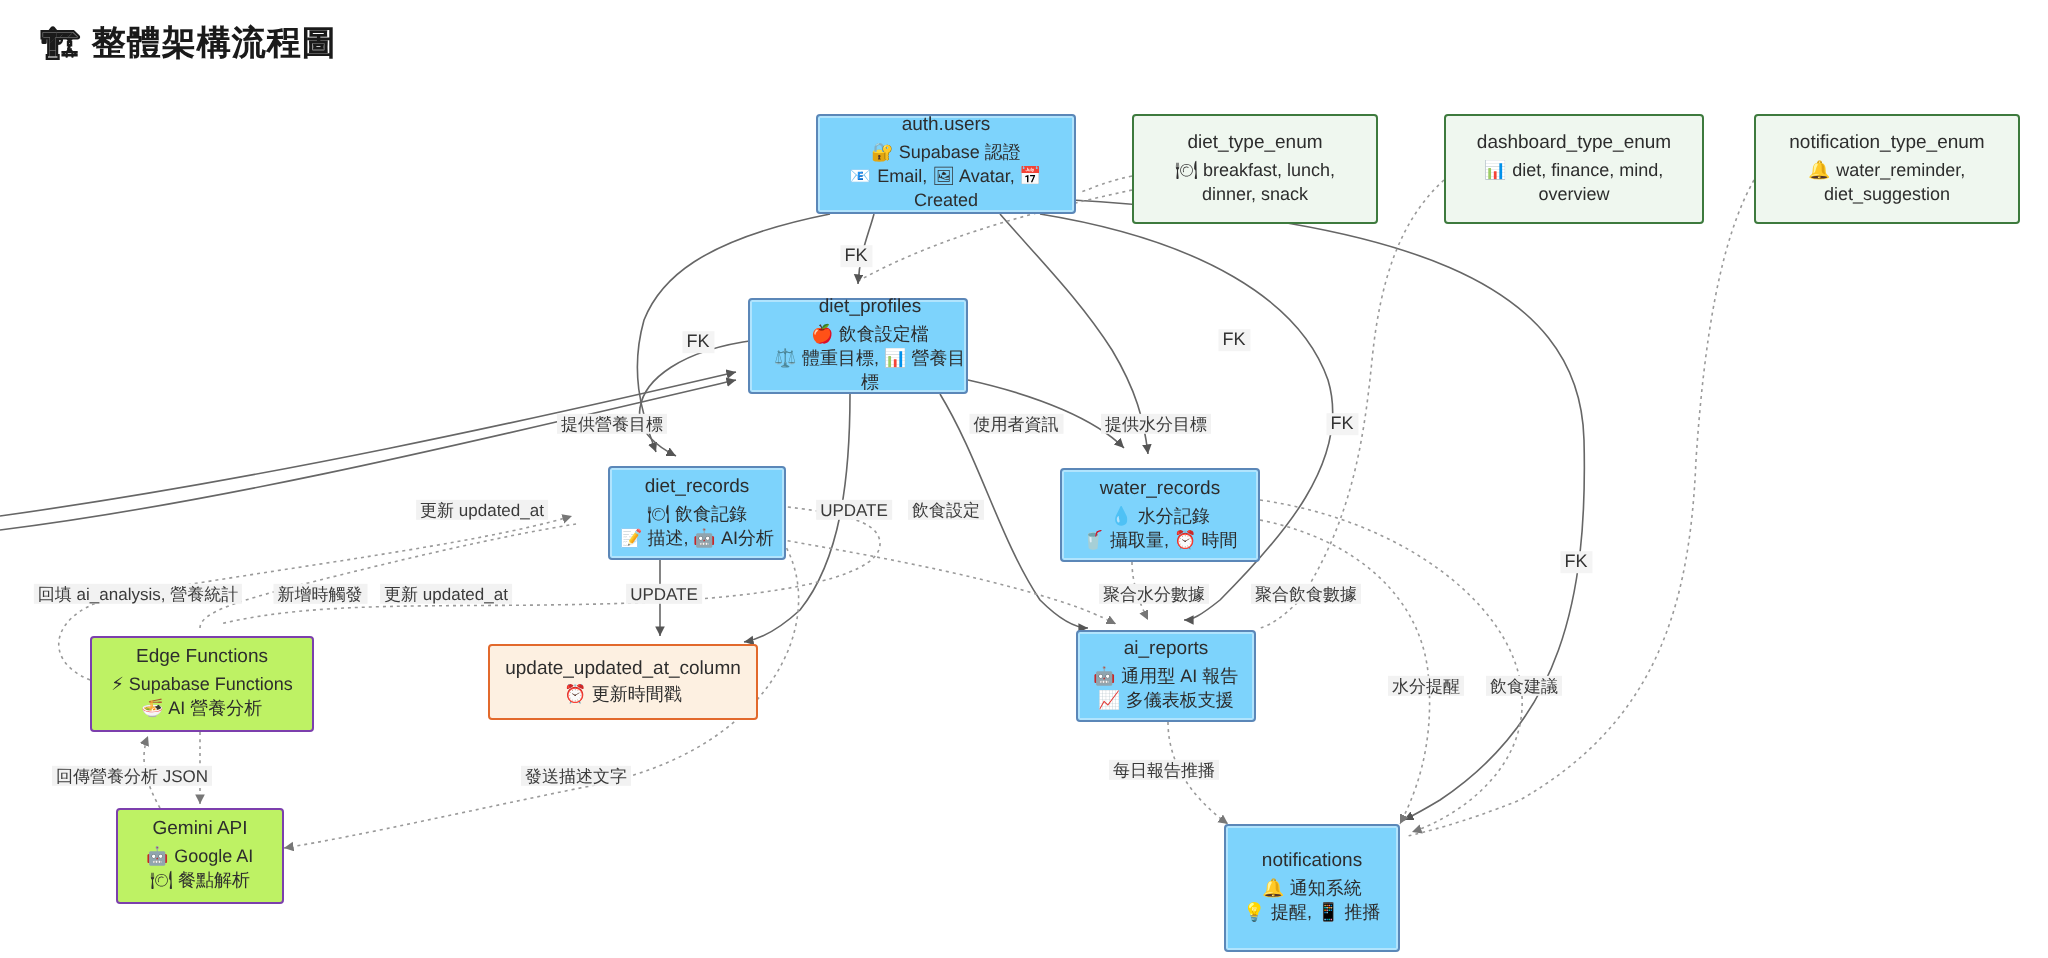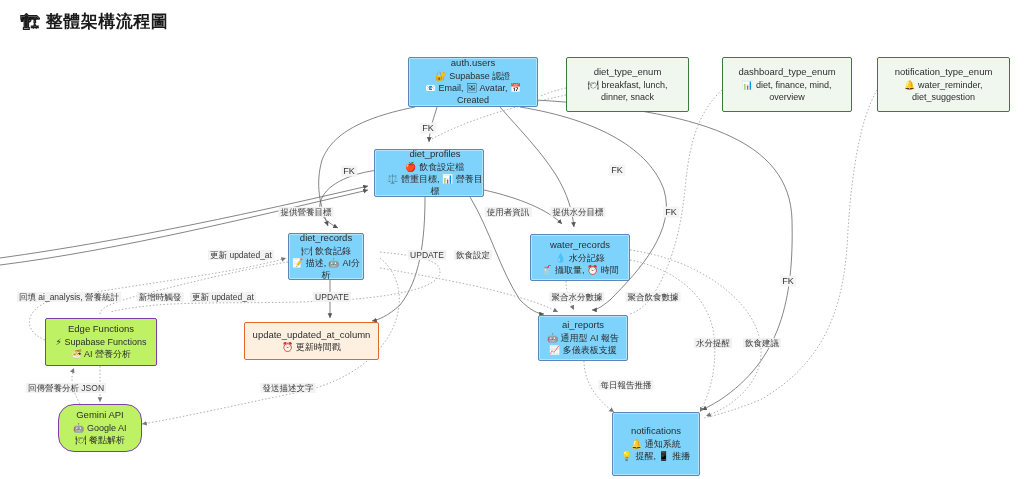--- a/index.html
+++ b/index.html
@@ -119,21 +119,21 @@
     <div class="node n-enum" style="left: 877px; top: 57px; width: 133px; height: 55px;">
       <div class="l1">notification_type_enum</div>
       <div class="l2">🔔 water_reminder,</div>
       <div class="l3">diet_suggestion</div>
     </div>
     <div class="node n-table" style="left: 374px; top: 149px; width: 110px; height: 48px; padding-left: 12px;">
       <div class="l1">diet_profiles</div>
       <div class="l2">🍎 飲食設定檔</div>
       <div class="l3">⚖️ 體重目標, 📊 營養目標</div>
     </div>
-    <div class="node n-table" style="left: 288px; top: 233px; width: 76px; height: 47px;">
+    <div class="node n-table" style="left: 304px; top: 233px; width: 89px; height: 47px;">
       <div class="l1">diet_records</div>
       <div class="l2">🍽 飲食記錄</div>
       <div class="l3">📝 描述, 🤖 AI分析</div>
     </div>
     <div class="node n-table" style="left: 530px; top: 234px; width: 100px; height: 47px; justify-content: center;">
       <div class="l1">water_records</div>
       <div class="l2">💧 水分記錄</div>
       <div class="l3">🥤 攝取量, ⏰ 時間</div>
     </div>
     <div class="node n-trigger" style="left: 244px; top: 322px; width: 135px; height: 38px;">
@@ -143,21 +143,21 @@
     <div class="node n-table" style="left: 538px; top: 315px; width: 90px; height: 46px;">
       <div class="l1">ai_reports</div>
       <div class="l2">🤖 通用型 AI 報告</div>
       <div class="l3">📈 多儀表板支援</div>
     </div>
     <div class="node n-ext" style="left: 45px; top: 318px; width: 112px; height: 48px;">
       <div class="l1">Edge Functions</div>
       <div class="l2">⚡ Supabase Functions</div>
       <div class="l3">🍜 AI 營養分析</div>
     </div>
-    <div class="node n-ext" style="left: 58px; top: 404px; width: 84px; height: 48px; border-radius: 16px;">
+    <div class="node n-ext" style="left: 58px; top: 404px; width: 84px; height: 48px;">
       <div class="l1">Gemini API</div>
       <div class="l2">🤖 Google AI</div>
       <div class="l3">🍽 餐點解析</div>
     </div>
     <div class="node n-table" style="left: 612px; top: 412px; width: 88px; height: 64px;">
       <div class="l1">notifications</div>
       <div class="l2">🔔 通知系統</div>
       <div class="l3">💡 提醒, 📱 推播</div>
     </div>
     <div class="elabel fk" style="left: 428px; top: 128px;">FK</div>
@@ -174,14 +174,14 @@
     <div class="elabel" style="left: 69px; top: 297px;">回填 ai_analysis, 營養統計</div>
     <div class="elabel" style="left: 160px; top: 297px;">新增時觸發</div>
     <div class="elabel" style="left: 223px; top: 297px;">更新 updated_at</div>
     <div class="elabel" style="left: 332px; top: 297px;">UPDATE</div>
     <div class="elabel" style="left: 577px; top: 297px;">聚合水分數據</div>
     <div class="elabel" style="left: 653px; top: 297px;">聚合飲食數據</div>
     <div class="elabel" style="left: 713px; top: 343px;">水分提醒</div>
     <div class="elabel" style="left: 762px; top: 343px;">飲食建議</div>
     <div class="elabel" style="left: 66px; top: 388px;">回傳營養分析 JSON</div>
     <div class="elabel" style="left: 288px; top: 388px;">發送描述文字</div>
-    <div class="elabel" style="left: 582px; top: 385px; margin-left: 44px;">每日報告推播</div>
+    <div class="elabel" style="left: 582px; top: 385px;">每日報告推播</div>
   </div>
 
 </body></html>

